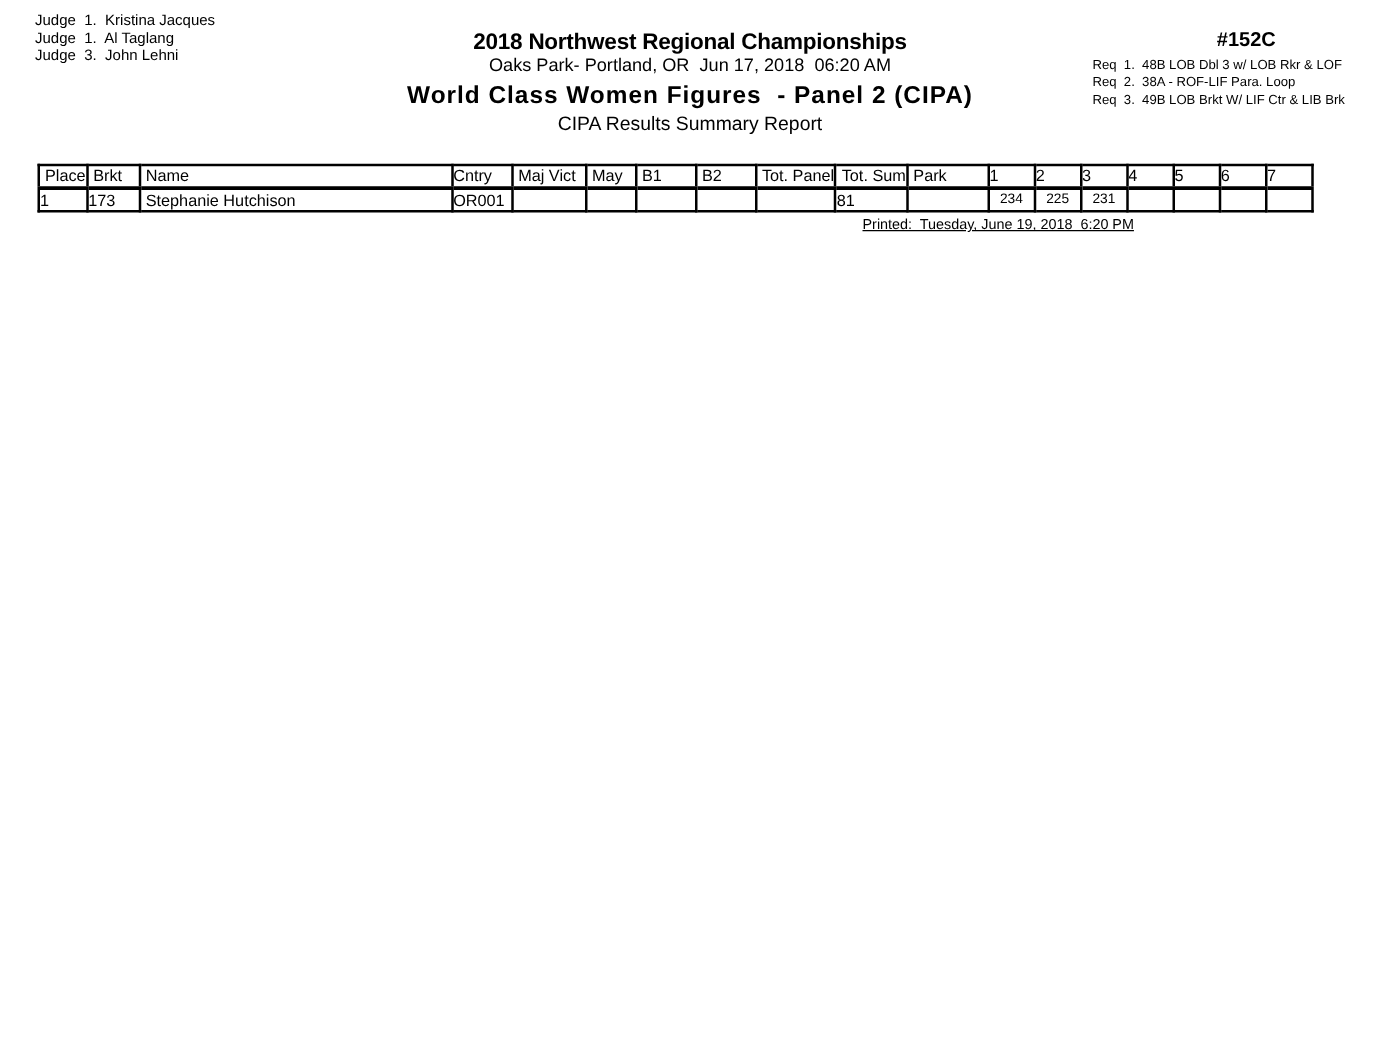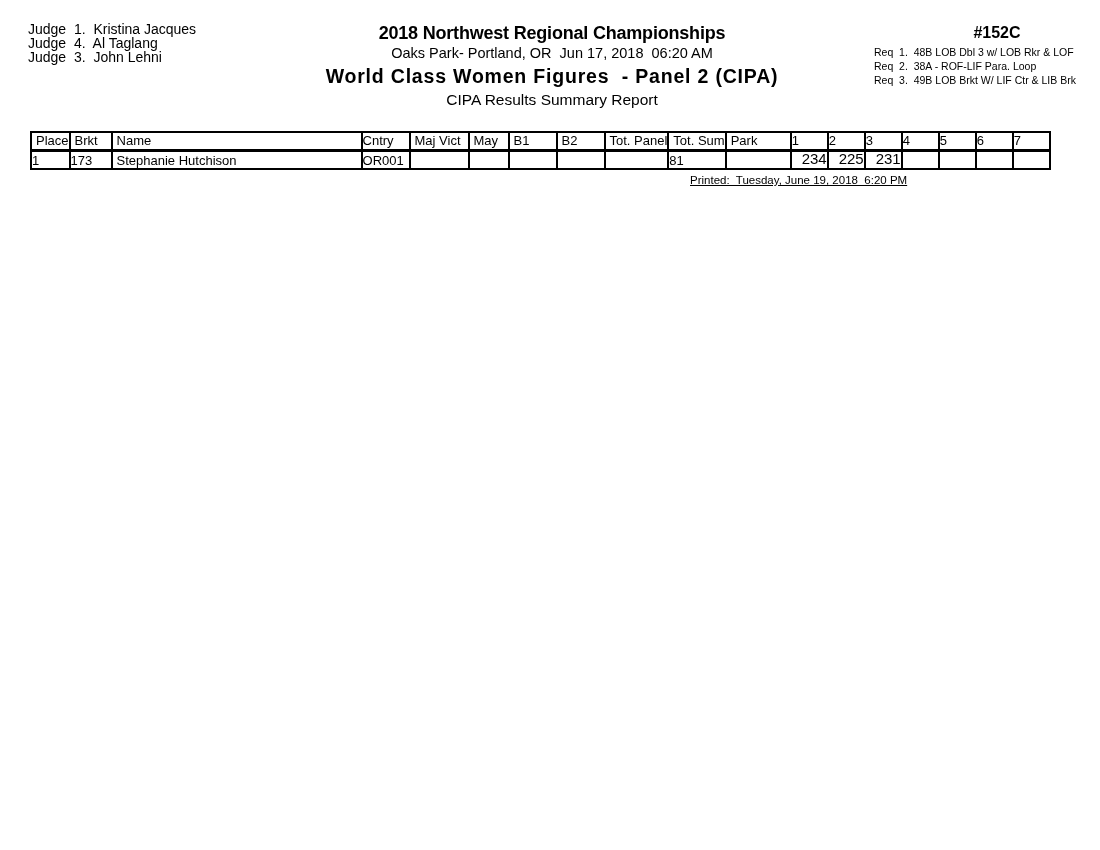--- a/index.html
+++ b/index.html
@@ -10,22 +10,22 @@
     color: #000000;
     overflow: hidden;
     position: relative;
     font-family: "Liberation Sans", sans-serif;
   }
 
   
   .judges {
     position: absolute;
     left: 28px;
-    top: 22px;
-    font-size: 14px;
+    top: 9px;
+    font-size: 12px;
     line-height: 14px;
   }
   .judge-line { white-space: pre; }
 
   
   .center-header {
     position: absolute;
     left: 0;
     top: 23px;
     width: 1104px;
@@ -96,43 +96,43 @@
   }
   table.results thead th {
     height: 15px;
     border-bottom: 3px solid #000000;
     padding-bottom: 1px;
   }
   table.results tbody td { height: 14px; }
   .al { text-align: left; padding-left: 4px !important; }
   .ac { text-align: left; }
   td.score {
-    font-size: 15px;
-    text-align: right;
+    font-size: 11px;
+    text-align: center;
     vertical-align: top;
     line-height: 10px;
     padding-top: 2px !important;
   }
 
   
   .printed {
     position: absolute;
     left: 690px;
     top: 174px;
     font-size: 11.5px;
     white-space: pre;
     text-decoration: underline;
   }
 </style>
 </head>
 <body>
 
 <div class="judges">
   <div class="judge-line">Judge  1.  Kristina Jacques</div>
-  <div class="judge-line">Judge  4.  Al Taglang</div>
+  <div class="judge-line">Judge  1.  Al Taglang</div>
   <div class="judge-line">Judge  3.  John Lehni</div>
 </div>
 
 <div class="center-header">
   <div class="title-main">2018 Northwest Regional Championships</div>
   <div class="venue-date">Oaks Park- Portland, OR  Jun 17, 2018  06:20 AM</div>
   <div class="event-name">World Class Women Figures  - Panel 2 (CIPA)</div>
   <div class="report-type">CIPA Results Summary Report</div>
 </div>
 

